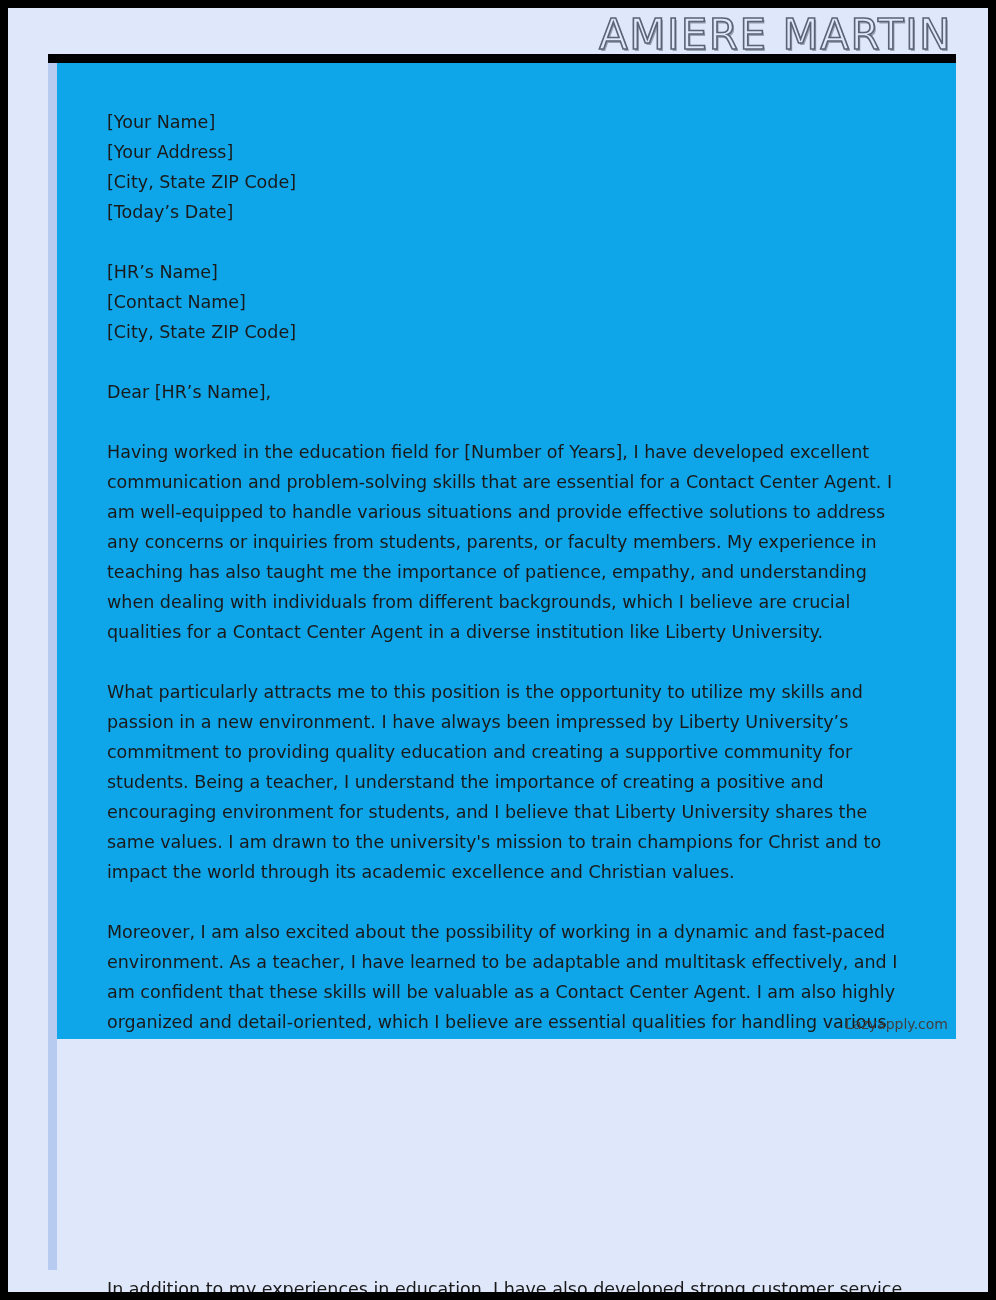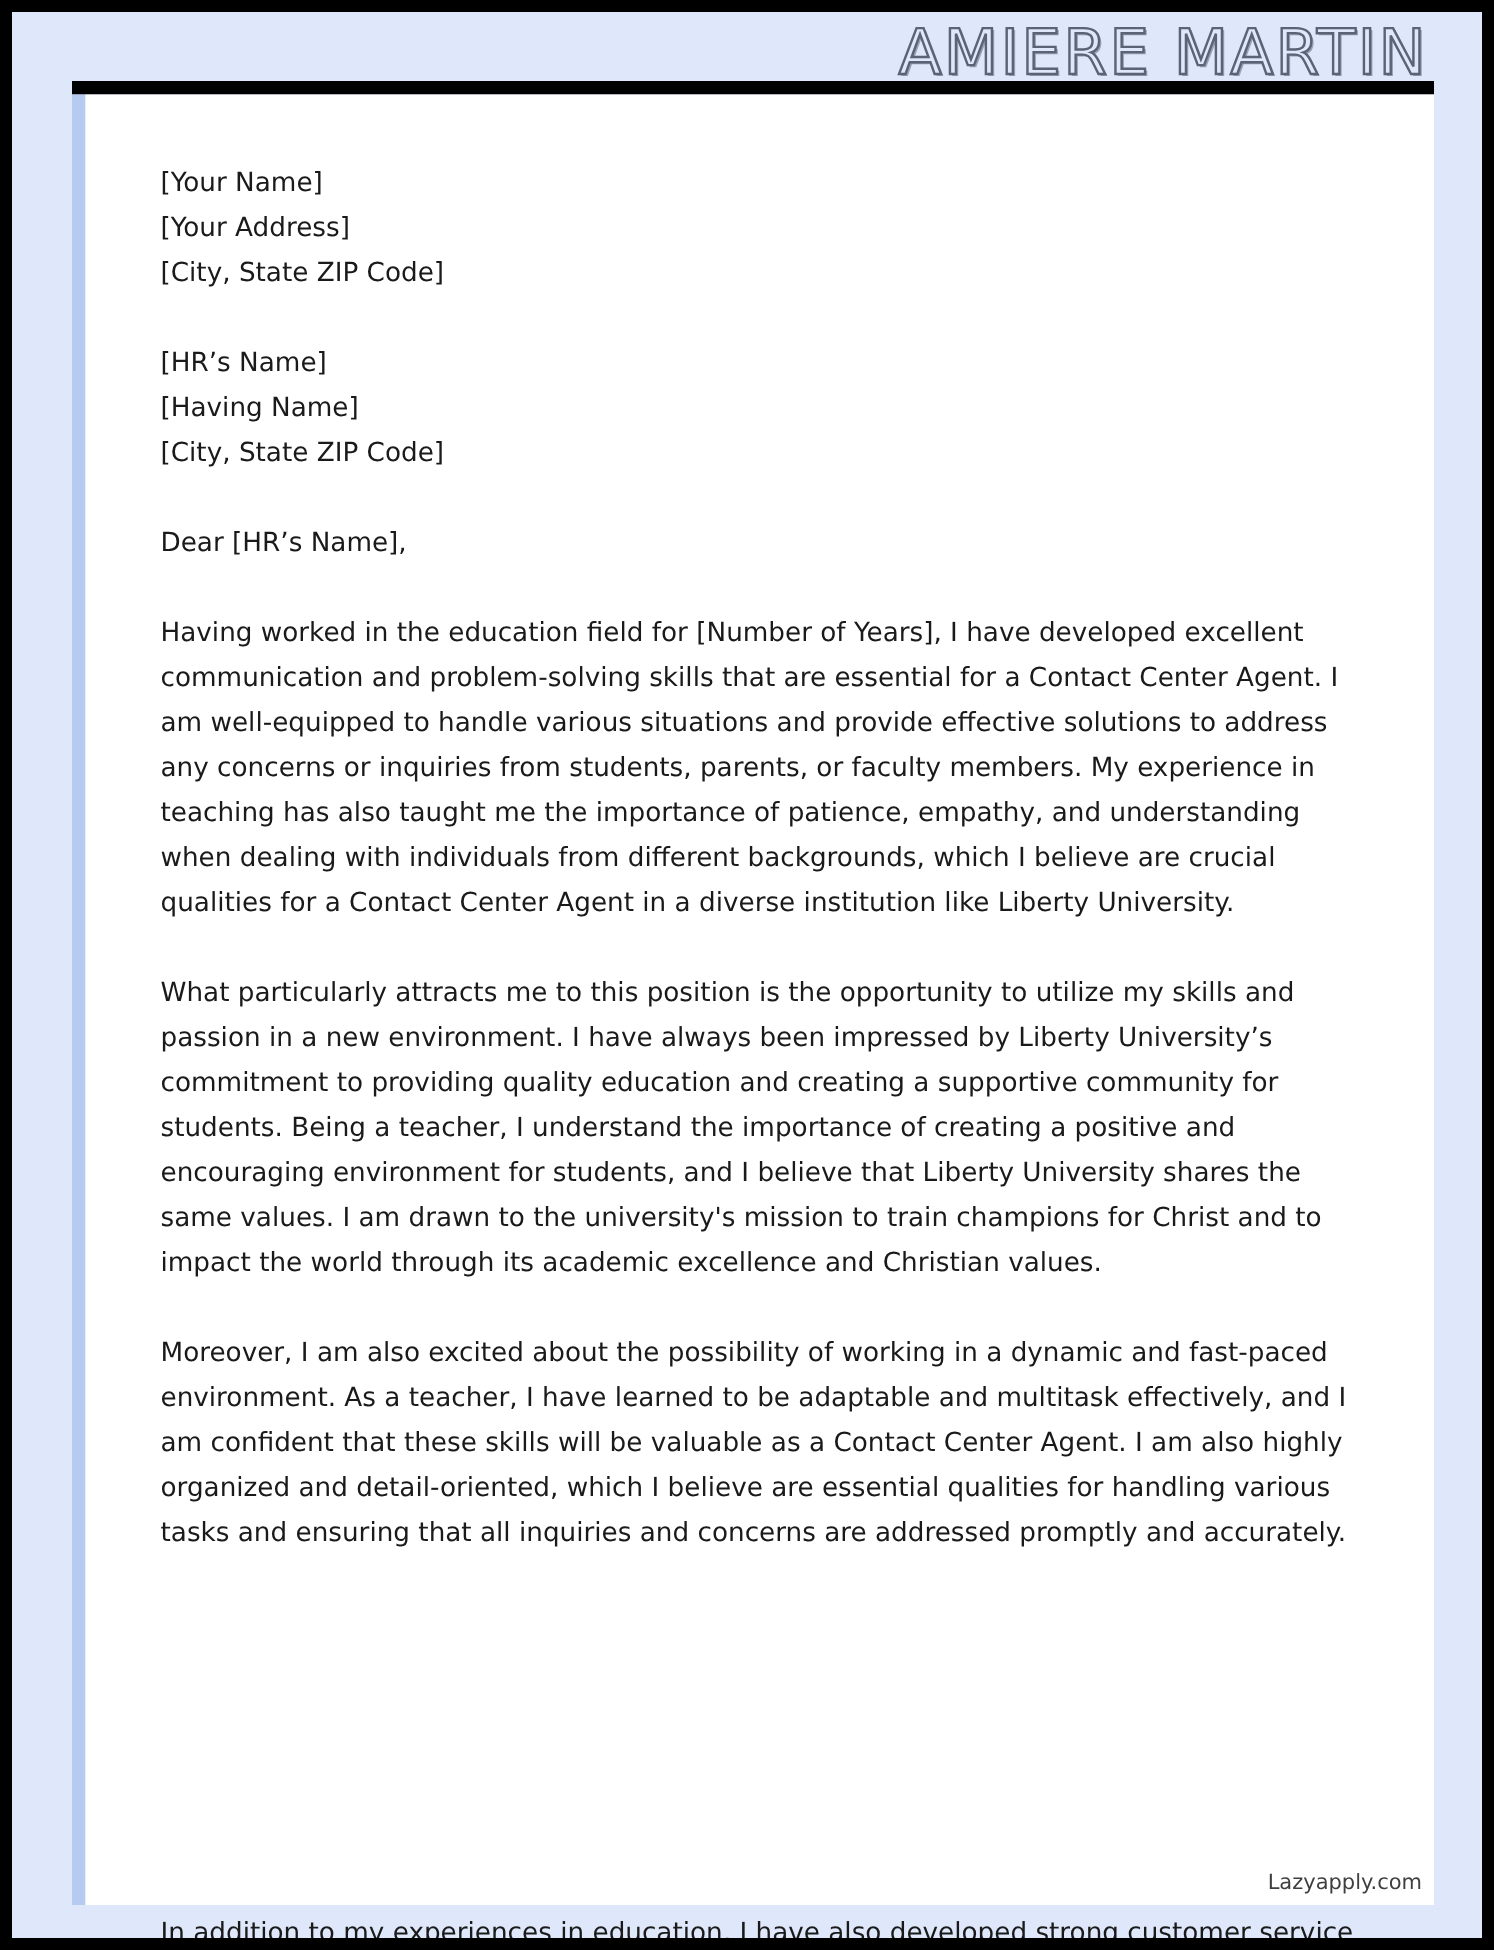--- a/index.html
+++ b/index.html
@@ -78,22 +78,22 @@
     height: 1207px;
     background: #b7caef;
   }
 
   
   #page {
     position: absolute;
     left: 49px;
     top: 55px;
     width: 899px;
-    height: 1207px;
-    background: #ffffff;
+    height: 976px;
+    background: #0ea5e9;
     overflow: hidden;
   }
 
   #letter-body {
     position: absolute;
     left: 50px;
     top: 44px;
     width: 800px;
     font-family: "DejaVu Sans", sans-serif;
     font-size: 17.5px;
@@ -153,25 +153,26 @@
     <div id="page-top-rule"></div>
     <div id="page-left-gutter"></div>
 
     <div id="page">
       <div id="letter-body">
 
         <div class="addr-block">
           <span class="addr-line">[Your Name]</span>
           <span class="addr-line">[Your Address]</span>
           <span class="addr-line">[City, State ZIP Code]</span>
+          <span class="addr-line">[Today’s Date]</span>
         </div>
 
         <div class="addr-block">
           <span class="addr-line">[HR’s Name]</span>
-          <span class="addr-line">[Having Name]</span>
+          <span class="addr-line">[Contact Name]</span>
           <span class="addr-line">[City, State ZIP Code]</span>
         </div>
 
         <p class="salutation">Dear [HR’s Name],</p>
 
         <p class="para">Having worked in the education field for [Number of Years], I have developed excellent communication and problem-solving skills that are essential for a Contact Center Agent. I am well-equipped to handle various situations and provide effective solutions to address any concerns or inquiries from students, parents, or faculty members. My experience in teaching has also taught me the importance of patience, empathy, and understanding when dealing with individuals from different backgrounds, which I believe are crucial qualities for a Contact Center Agent in a diverse institution like Liberty University.</p>
         <p class="para">What particularly attracts me to this position is the opportunity to utilize my skills and passion in a new environment. I have always been impressed by Liberty University’s commitment to providing quality education and creating a supportive community for students. Being a teacher, I understand the importance of creating a positive and encouraging environment for students, and I believe that Liberty University shares the same values. I am drawn to the university's mission to train champions for Christ and to impact the world through its academic excellence and Christian values.</p>
         <p class="para">Moreover, I am also excited about the possibility of working in a dynamic and fast-paced environment. As a teacher, I have learned to be adaptable and multitask effectively, and I am confident that these skills will be valuable as a Contact Center Agent. I am also highly organized and detail-oriented, which I believe are essential qualities for handling various tasks and ensuring that all inquiries and concerns are addressed promptly and accurately.</p>
 
       </div>

